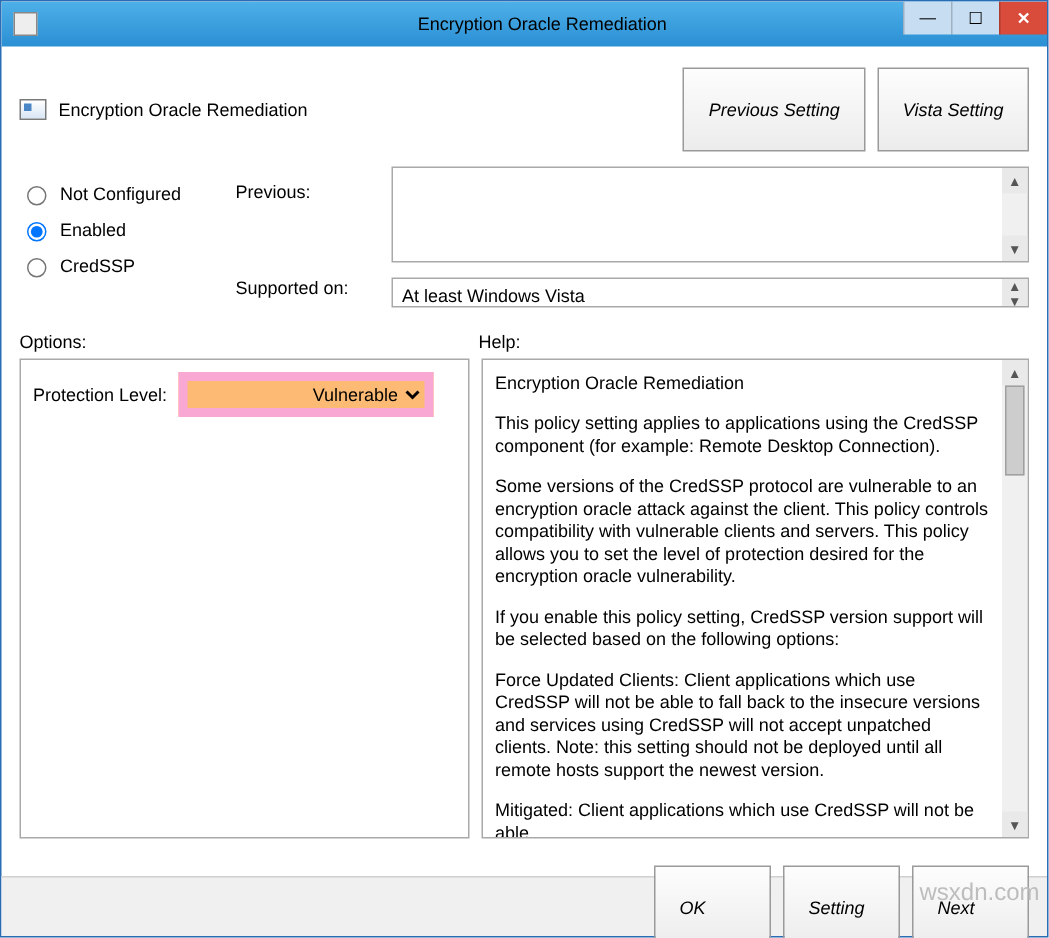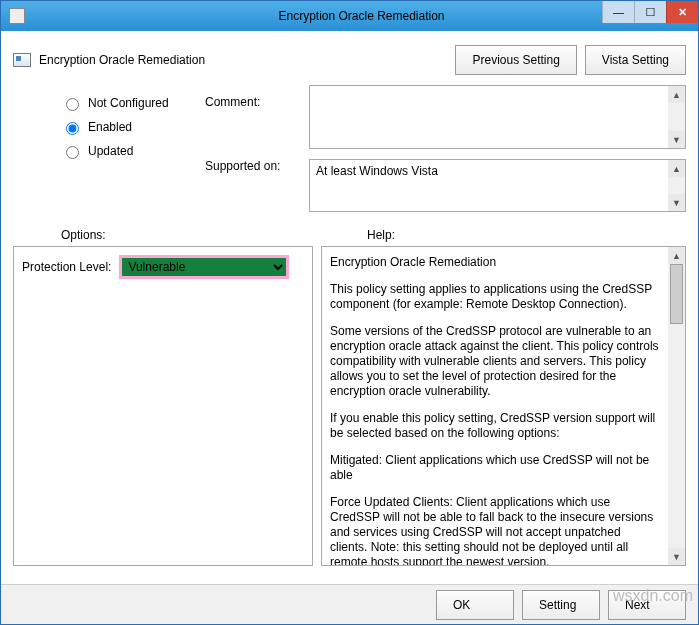--- a/index.html
+++ b/index.html
@@ -66,86 +66,86 @@
     background: linear-gradient(#fff,#d8e6f5);
     position: relative;
   }
   .toprow .gp-icon::after{
     content:""; position:absolute; left:2px; top:2px; width:5px; height:5px;
     background:#4a86c5;
   }
   .btn {
     background: linear-gradient(#fdfdfd,#ececec);
     border: 1px solid #9a9a9a;
-    padding: 7px 16px;
+    padding: 20px 16px;
     font-size: 12px;
     cursor: pointer;
+    font-style: italic;
   }
 
   .config-area {
     display: flex;
     padding: 0 12px;
     gap: 14px;
-    margin-left: 48px;
   }
   .radios { width: 130px; padding-top: 2px; }
   .radio-row {
     display: flex; align-items: center; gap: 6px;
     margin: 8px 0;
     font-size: 12px;
   }
   .labels-col { width: 90px; padding-top: 4px; }
   .label-txt { margin: 6px 0 50px 0; }
   .fields-col { flex: 1; display:flex; flex-direction:column; gap:10px;}
   .scrollbox {
     border: 1px solid #a9a9a9;
     background: #fff;
     position: relative;
     overflow: hidden;
   }
   .comment-box { height: 64px; }
-  .supported-box { height: 53px; display:flex; align-items:flex-start; padding:4px 20px 4px 6px;}
+  .supported-box { height: 20px; display:flex; align-items:flex-start; padding:4px 20px 4px 6px;}
   .vscroll {
     position: absolute; right: 0; top: 0; bottom: 0;
     width: 17px; background: #f0f0f0;
     display: flex; flex-direction: column; justify-content: space-between;
   }
   .vscroll .arrow {
     height: 17px; background: #e9e9e9;
     display:flex;align-items:center;justify-content:center;
     font-size: 9px; color:#555;
   }
 
   .section-labels {
     display: flex;
     padding: 16px 12px 4px 12px;
-    margin-left: 48px;
   }
   .section-labels .l { width: 306px; }
 
   .panes {
     display: flex;
     gap: 8px;
     padding: 0 12px;
   }
   .pane {
     border: 1px solid #a9a9a9;
     background: #fff;
     height: 320px;
     position: relative;
   }
   .pane.options { width: 300px; padding: 8px; }
   .pane.help { flex: 1; padding: 8px 24px 8px 8px; overflow: hidden;}
   .opt-row { display:flex; align-items:center; gap:8px; }
   select.pl {
-    border: 3px solid #f9a8d4;
+    border: 6px solid #f9a8d4;
     font-size: 12px;
     padding: 1px 2px;
     width: 170px;
-    background: #15803d;
+    background: #fdba74;
+    text-align: right;
   }
   .help-text p { margin: 0 0 12px 0; line-height: 1.25; }
   .help-text { font-size: 12px; color:#000;}
   .help .vscroll .thumb {
     position:absolute; top:17px; left:2px; right:2px; height:60px;
     background:#cdcdcd; border:1px solid #a0a0a0;
   }
 
   .footer {
     position: absolute;
@@ -193,26 +193,26 @@
     <label class="radio-row">
       <input type="radio" name="state" style="">
       <span>Not Configured</span>
     </label>
     <label class="radio-row">
       <input type="radio" name="state" checked="" style="">
       <span>Enabled</span>
     </label>
     <label class="radio-row">
       <input type="radio" name="state" style="">
-      <span>Updated</span>
+      <span>CredSSP</span>
     </label>
   </div>
 
   <div class="labels-col">
-    <div class="label-txt">Comment:</div>
+    <div class="label-txt">Previous:</div>
     <div>Supported on:</div>
   </div>
 
   <div class="fields-col">
     <div class="scrollbox comment-box">
       <span></span>
       <div class="vscroll">
         <div class="arrow">▲</div>
         <div class="arrow">▼</div>
       </div>
@@ -241,22 +241,22 @@
       </select>
     </div>
   </div>
 
   <div class="pane help">
     <div class="help-text">
       <p>Encryption Oracle Remediation</p>
       <p>This policy setting applies to applications using the CredSSP component (for example: Remote Desktop Connection).</p>
       <p>Some versions of the CredSSP protocol are vulnerable to an encryption oracle attack against the client.  This policy controls compatibility with vulnerable clients and servers.  This policy allows you to set the level of protection desired for the encryption oracle vulnerability.</p>
       <p>If you enable this policy setting, CredSSP version support will be selected based on the following options:</p>
+      <p>Force Updated Clients: Client applications which use CredSSP will not be able to fall back to the insecure versions and services using CredSSP will not accept unpatched clients. Note: this setting should not be deployed until all remote hosts support the newest version.</p>
       <p>Mitigated: Client applications which use CredSSP will not be able</p>
-      <p>Force Updated Clients: Client applications which use CredSSP will not be able to fall back to the insecure versions and services using CredSSP will not accept unpatched clients. Note: this setting should not be deployed until all remote hosts support the newest version.</p>
     </div>
     <div class="vscroll">
       <div class="arrow">▲</div>
       <div class="thumb"></div>
       <div class="arrow">▼</div>
     </div>
   </div>
 </div>
 
 <div class="footer">

